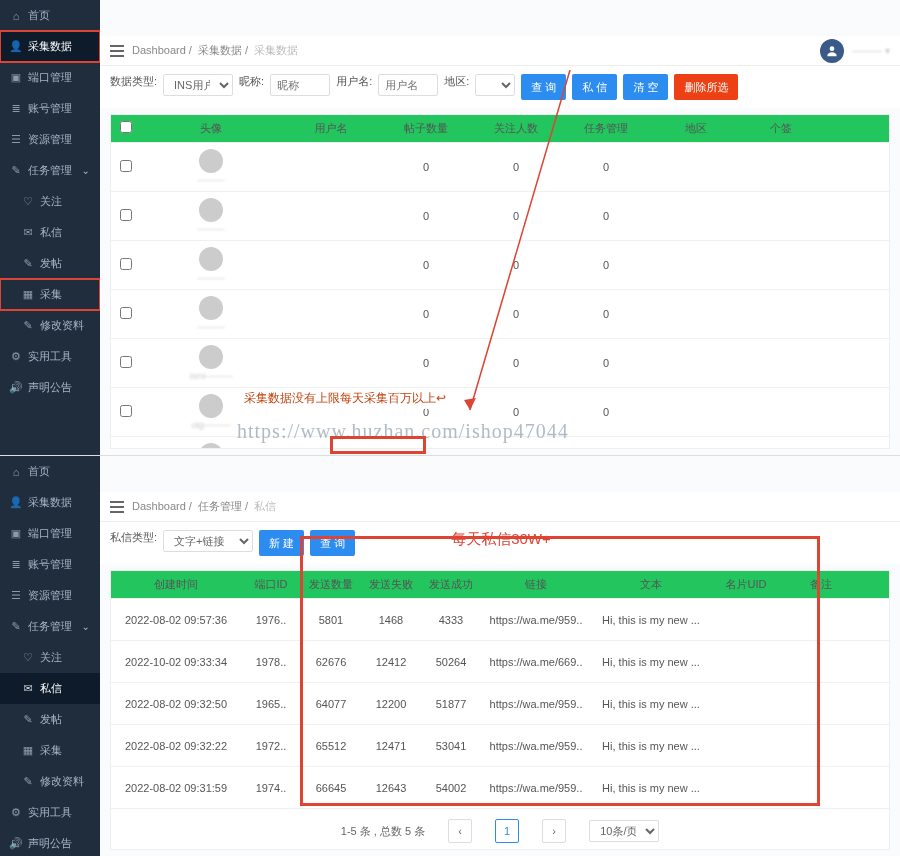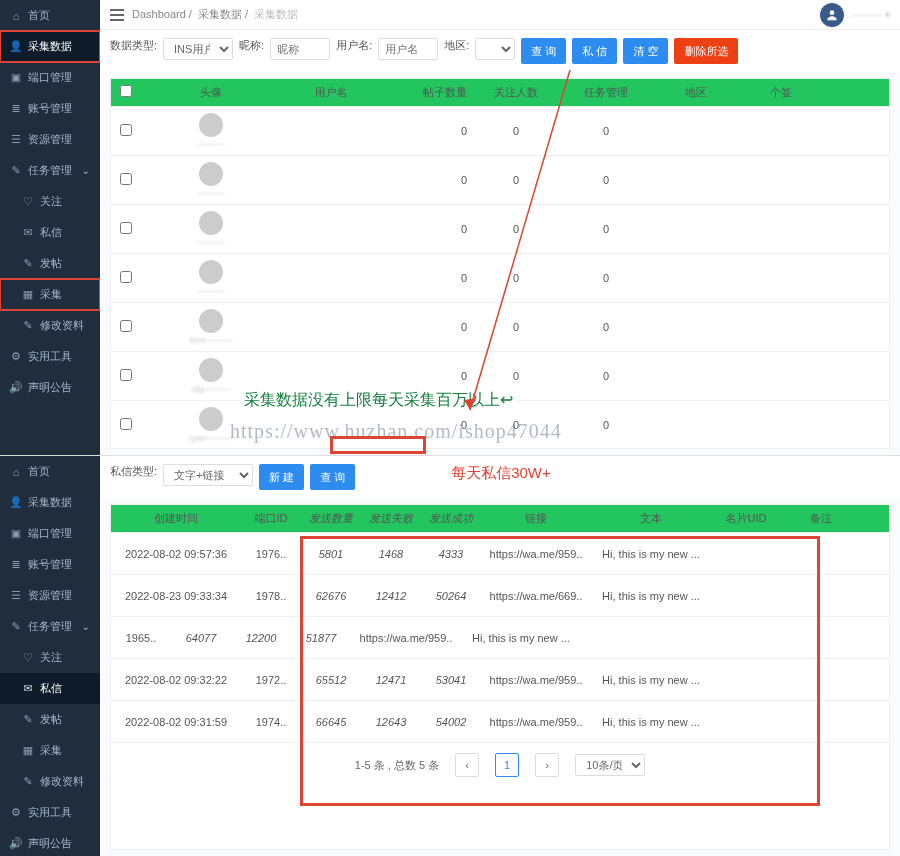--- a/index.html
+++ b/index.html
@@ -12,21 +12,21 @@
 .sidebar { width: 100px; background: #1f2d3d; color: #a6b4c4; display: flex; flex-direction: column; font-size: 11px; }
 .side-item { display: flex; align-items: center; gap: 6px; padding: 8px 10px; cursor: pointer; }
 .side-item.active { background: #0d1b2a; color: #fff; }
 .side-item.sub { padding-left: 22px; }
 .side-item .ico { width: 12px; height: 12px; display: inline-flex; align-items: center; justify-content: center; opacity: .8; }
 .chev { margin-left: auto; font-size: 10px; }
 
 .redbox { outline: 2px solid #d43; outline-offset: -1px; }
 
 .main { flex: 1; background: #fafbfc; display: flex; flex-direction: column; overflow: hidden; position: relative; }
-.topbar { height: 30px; display: flex; align-items: center; padding: 0 10px; background: #fff; border-bottom: 1px solid #eee; gap: 8px; }
+.topbar { height: 30px; display: flex; align-items: center; padding: 0 10px; background: #fff; border-bottom: 1px solid #eee; gap: 8px; margin-top: 36px; }
 .burger { width: 14px; height: 12px; display: flex; flex-direction: column; justify-content: space-between; cursor: pointer; }
 .burger span { height: 2px; background: #666; }
 .crumb { color: #888; font-size: 11px; }
 .crumb .sep { margin: 0 3px; }
 .crumb .cur { color: #bbb; }
 .avatar-top { margin-left: auto; width: 24px; height: 24px; border-radius: 50%; background: #3a5a8a; display: flex; align-items: center; justify-content: center; }
 .avatar-top svg { width: 14px; height: 14px; fill: #fff; }
 
 .filterbar { padding: 8px 10px; display: flex; gap: 6px; flex-wrap: wrap; font-size: 11px; background: #fff; }
 .filterbar label { color: #555; }
@@ -41,40 +41,40 @@
 .thead { display: flex; border-bottom: 1px solid #eee; background: #22c55e; }
 .trow { display: flex; border-bottom: 1px solid #f0f0f0; align-items: center; min-height: 42px; }
 .cell { padding: 6px 4px; text-align: center; font-size: 11px; color: #555; overflow: hidden; text-overflow: ellipsis; white-space: nowrap; }
 .avcell { display: flex; flex-direction: column; align-items: center; gap: 2px; }
 .av { width: 24px; height: 24px; border-radius: 50%; background: #ccc; }
 .avname { color: #ccc; font-size: 9px; filter: blur(1px); }
 
 .c-chk { width: 30px; }
 .c-av { width: 140px; }
 .c-un { width: 100px; }
-.c-n { width: 90px; text-align: right; }
+.c-n { width: 90px; }
 .c-n2 { width: 90px; }
 .c-n3 { width: 90px; }
 .c-rg { width: 90px; }
 .c-sg { width: 80px; }
 
-.note-red { position: absolute; color: #15803d; font-size: 16px; font-weight: 500; background: rgba(255,255,255,.9); padding: 2px 4px; }
+.note-red { position: absolute; color: #c2410c; font-size: 12px; font-weight: 500; background: rgba(255,255,255,.9); padding: 2px 4px; }
 .wmark { position: absolute; font-family: Georgia, serif; font-size: 20px; color: rgba(100,120,140,.5); letter-spacing: 1px; }
 .arrow-svg { position: absolute; pointer-events: none; }
 
 
 .b-time { width: 130px; }
 .b-id { width: 60px; }
-.b-n { width: 60px; font-style: italic; }
+.b-n { width: 60px; }
 .b-link { width: 110px; }
 .b-txt { width: 120px; }
 .b-uid { width: 70px; }
 .b-rm { width: 80px; }
 
-.pager { display: flex; justify-content: center; align-items: center; gap: 16px; padding: 10px 0; font-size: 11px; color: #666; }
+.pager { display: flex; justify-content: center; align-items: center; gap: 23px; padding: 10px 0; font-size: 11px; color: #666; }
 .pgbtn { min-width: 24px; height: 24px; border: 1px solid #ddd; background: #fff; display: inline-flex; align-items: center; justify-content: center; cursor: pointer; border-radius: 2px; }
 .pgbtn.cur { border-color: #2d8cf0; color: #2d8cf0; }
 
 .bigred { position: absolute; border: 3px solid #d43; pointer-events: none; }
 
 .chk { width: 12px; height: 12px; }
 </style>
 </head>
 <body>
 
@@ -280,21 +280,21 @@
 
   </div>
           </div>
     </div>
 
     <div class="note-red" style="left:140px; top:388px;">采集数据没有上限每天采集百万以上↩</div>
     <svg class="arrow-svg" style="left:310px; top:70px;" width="170" height="360">
       <line x1="160" y1="0" x2="60" y2="340" stroke="#d43" stroke-width="1.5"></line>
       <polygon points="60,340 66,328 54,330" fill="#d43"></polygon>
     </svg>
-    <div class="wmark" style="left:130px; top:420px;text-align:center;">https://www.huzhan.com/ishop47044</div>
+    <div class="wmark" style="left:137px; top:420px;text-align:center;">https://www.huzhan.com/ishop47044</div>
     <div class="bigred" style="left:230px; top:436px; width:96px; height:18px;"></div>
   </div>
 </div>
 
 <div class="panel panel-bottom">
   <div class="sidebar" id="sb-bot">
         <div class="side-item">
           <span class="ico">⌂</span>
           <span>首页</span>
         </div>
@@ -342,20 +342,32 @@
         <div class="side-item">
           <span class="ico">⚙</span>
           <span>实用工具</span>
         </div>
         <div class="side-item">
           <span class="ico">🔊</span>
           <span>声明公告</span>
         </div>
       </div>
   <div class="main">
+    <div class="topbar">
+      <div class="burger">
+            <span></span>
+            <span></span>
+            <span></span>
+          </div>
+      <div class="crumb">
+        <span>Dashboard</span><span class="sep">/</span>
+        <span>任务管理</span><span class="sep">/</span>
+        <span class="cur">私信</span>
+      </div>
+    </div>
 
     <div class="filterbar">
       <label>私信类型:</label>
       <select class="sel" style="width:90px"><option>文字+链接</option></select>
       <button class="btn btn-blue">新 建</button>
       <button class="btn btn-blue">查 询</button>
       <span style="margin-left:90px;color:#d43;font-size:15px;font-weight:500;">每天私信30W+</span>
     </div>
 
     <div class="tablewrap" style="position:relative;">
@@ -376,31 +388,32 @@
   <div class="cell b-id">1976..</div>
   <div class="cell b-n">5801</div>
   <div class="cell b-n">1468</div>
   <div class="cell b-n">4333</div>
   <div class="cell b-link">https://wa.me/959..</div>
   <div class="cell b-txt">Hi, this is my new ...</div>
   <div class="cell b-uid"></div>
   <div class="cell b-rm"></div>
             </div>
             <div class="trow">
-              <div class="cell b-time">2022-08-23 09:33:34</div>
+              <div class="cell b-time">2022-10-02 09:33:34</div>
   <div class="cell b-id">1978..</div>
   <div class="cell b-n">62676</div>
   <div class="cell b-n">12412</div>
   <div class="cell b-n">50264</div>
   <div class="cell b-link">https://wa.me/669..</div>
   <div class="cell b-txt">Hi, this is my new ...</div>
   <div class="cell b-uid"></div>
   <div class="cell b-rm"></div>
             </div>
             <div class="trow">
+              <div class="cell b-time">2022-08-02 09:32:50</div>
   <div class="cell b-id">1965..</div>
   <div class="cell b-n">64077</div>
   <div class="cell b-n">12200</div>
   <div class="cell b-n">51877</div>
   <div class="cell b-link">https://wa.me/959..</div>
   <div class="cell b-txt">Hi, this is my new ...</div>
   <div class="cell b-uid"></div>
   <div class="cell b-rm"></div>
             </div>
             <div class="trow">

